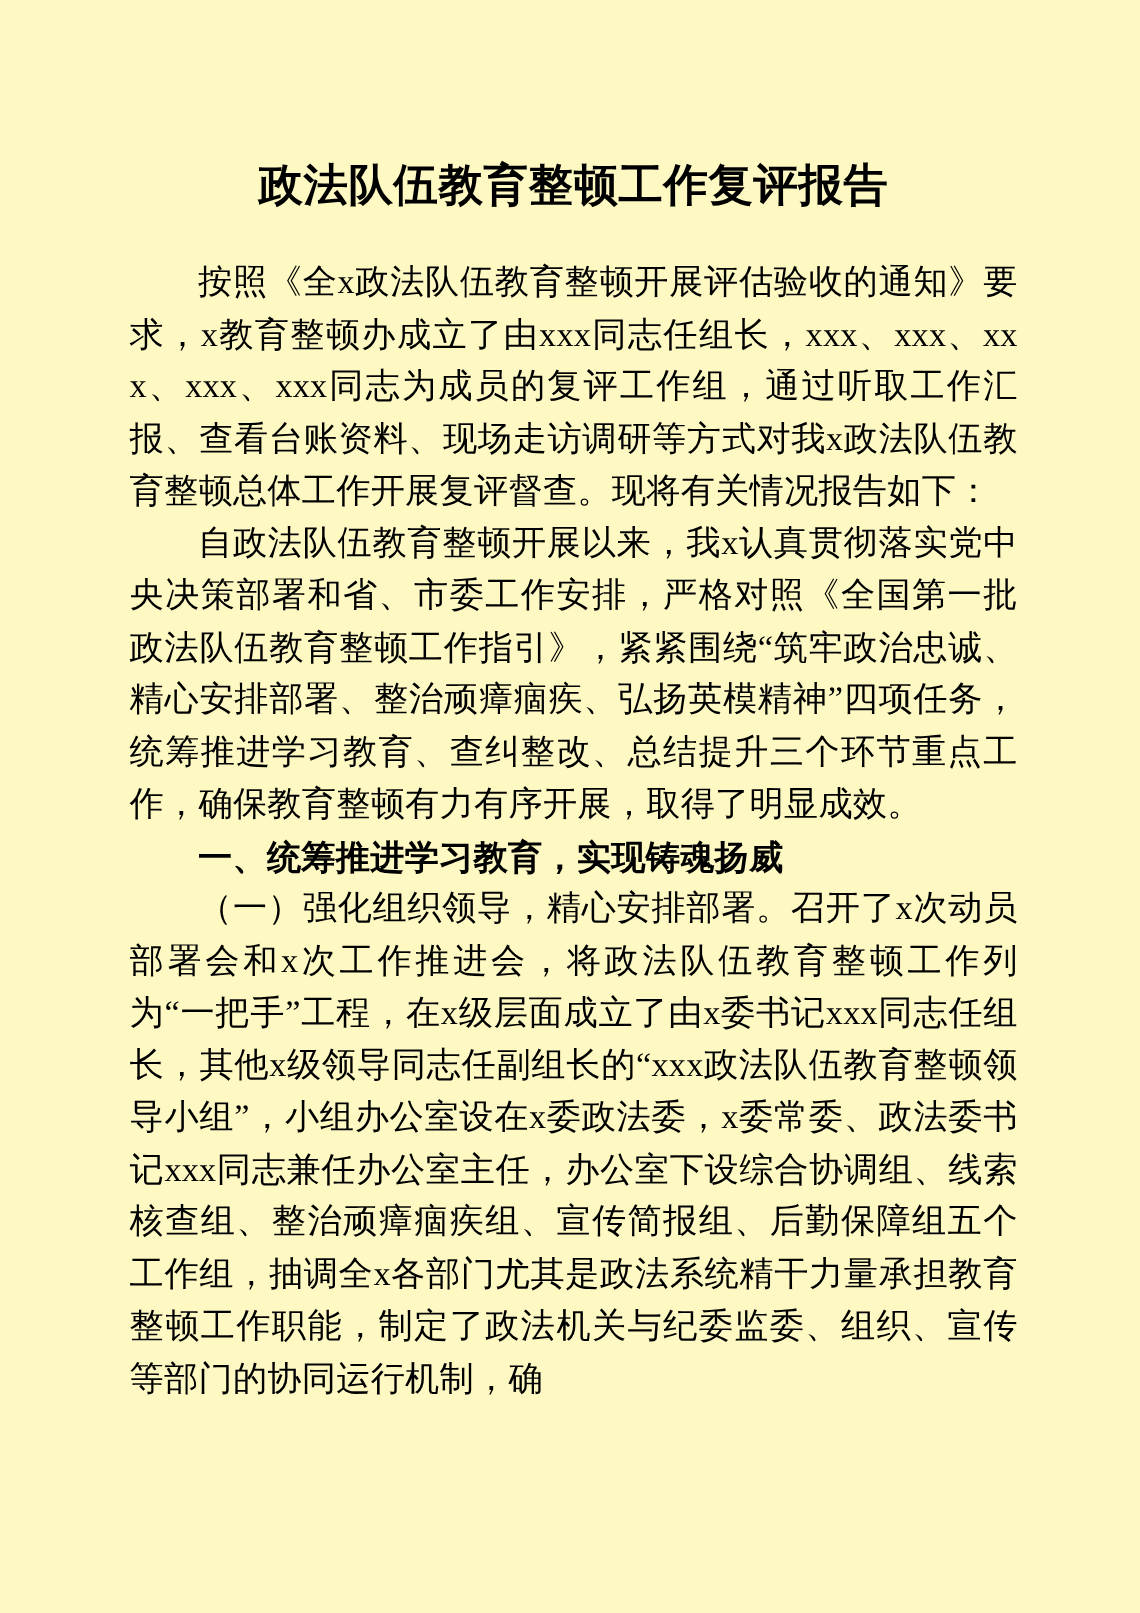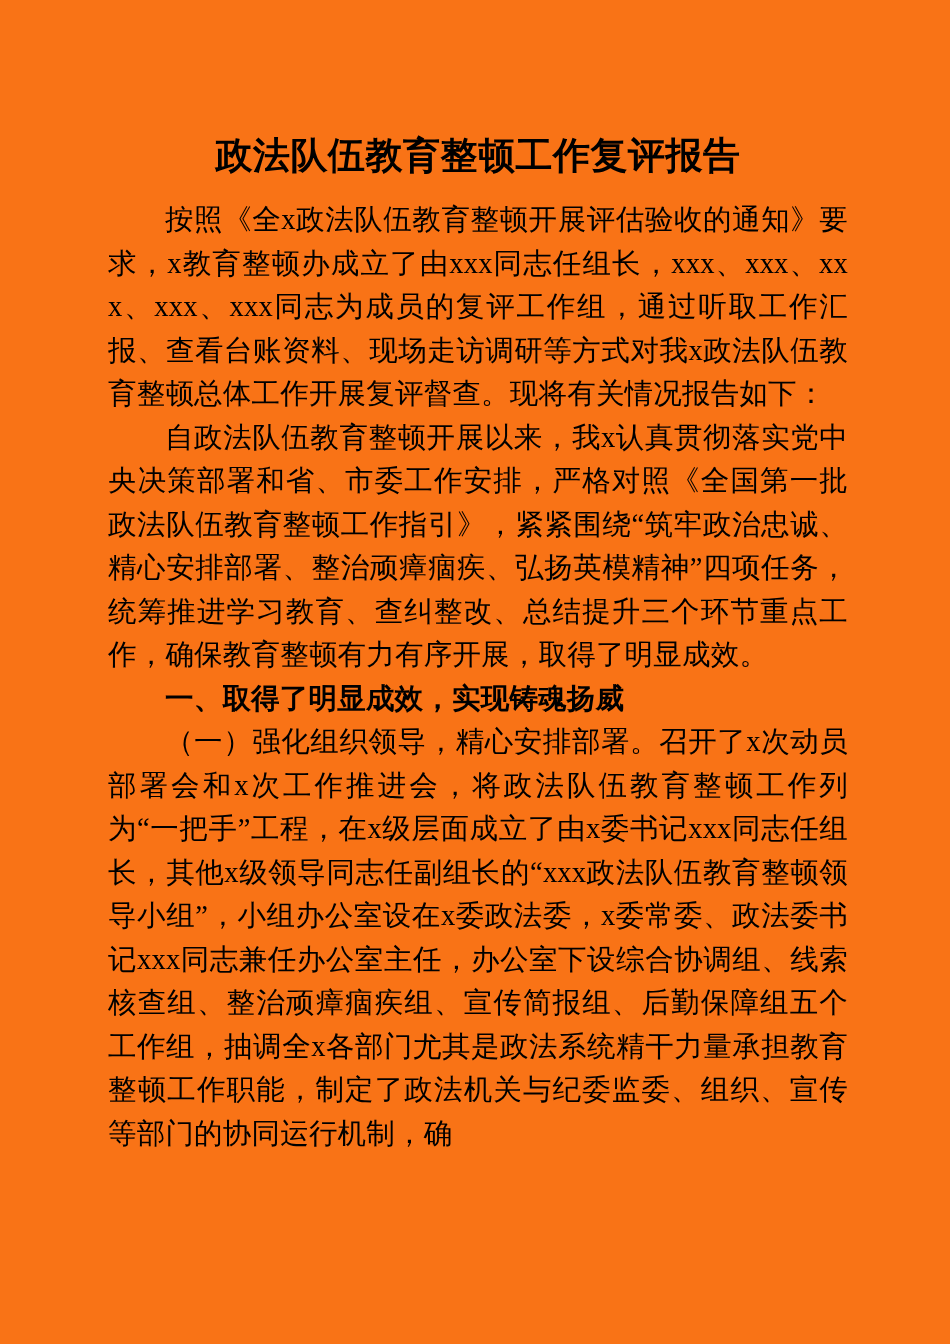--- a/index.html
+++ b/index.html
@@ -9,21 +9,21 @@
   }
   body {
     font-family: "Liberation Serif", "DejaVu Serif", serif;
     color: #000000;
     -webkit-font-smoothing: antialiased;
   }
   .page {
     position: relative;
     width: 950px;
     height: 1344px;
-    background: #f97316;
+    background: #fef9c3;
     overflow: hidden;
     box-sizing: border-box;
   }
   .content {
     position: absolute;
     left: 108px;
     top: 0;
     width: 740px;
   }
   .doc-title {
@@ -44,21 +44,21 @@
     line-height: 43.5px;
     text-align: justify;
     text-justify: inter-character;
     text-align-last: left;
     margin: 0;
     text-indent: 2em;
     letter-spacing: 0.2px;
     word-break: break-all;
   }
   .para.first-body {
-    margin-top: 20px;
+    margin-top: 36px;
   }
   .heading-1 {
     font-family: "DejaVu Sans", "Liberation Sans", sans-serif;
     font-weight: bold;
     font-size: 28.5px;
     line-height: 43.5px;
     margin: 0;
     text-indent: 2em;
     letter-spacing: 0.2px;
     text-align: left;
@@ -72,18 +72,18 @@
 
 <div class="page">
   <div class="content">
 
     <h1 class="doc-title">政法队伍教育整顿工作复评报告</h1>
 
     <p class="para first-body">按照《全x政法队伍教育整顿开展评估验收的通知》要求，x教育整顿办成立了由xxx同志任组长，xxx、xxx、xxx、xxx、xxx同志为成员的复评工作组，通过听取工作汇报、查看台账资料、现场走访调研等方式对我x政法队伍教育整顿总体工作开展复评督查。现将有关情况报告如下：</p>
 
     <p class="para">自政法队伍教育整顿开展以来，我x认真贯彻落实党中央决策部署和省、市委工作安排，严格对照《全国第一批政法队伍教育整顿工作指引》，紧紧围绕“筑牢政治忠诚、精心安排部署、整治顽瘴痼疾、弘扬英模精神”四项任务，统筹推进学习教育、查纠整改、总结提升三个环节重点工作，确保教育整顿有力有序开展，取得了明显成效。</p>
 
-    <p class="heading-1">一、取得了明显成效，实现铸魂扬威</p>
+    <p class="heading-1">一、统筹推进学习教育，实现铸魂扬威</p>
 
     <p class="para clip-last">（一）强化组织领导，精心安排部署。召开了x次动员部署会和x次工作推进会，将政法队伍教育整顿工作列为“一把手”工程，在x级层面成立了由x委书记xxx同志任组长，其他x级领导同志任副组长的“xxx政法队伍教育整顿领导小组”，小组办公室设在x委政法委，x委常委、政法委书记xxx同志兼任办公室主任，办公室下设综合协调组、线索核查组、整治顽瘴痼疾组、宣传简报组、后勤保障组五个工作组，抽调全x各部门尤其是政法系统精干力量承担教育整顿工作职能，制定了政法机关与纪委监委、组织、宣传等部门的协同运行机制，确</p>
 
   </div>
 </div>
 
 </body></html>

